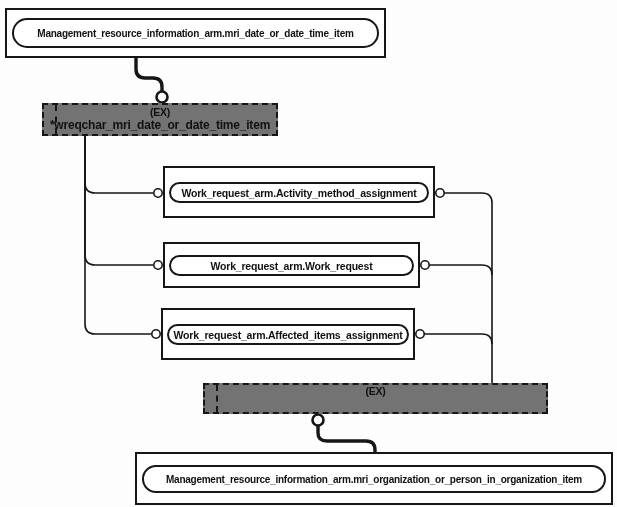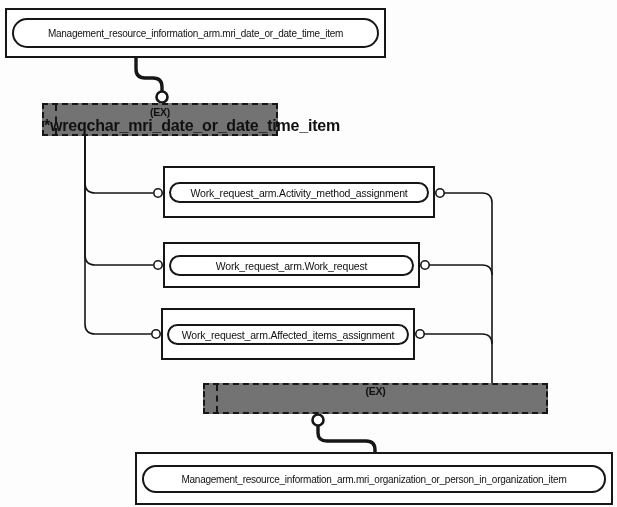--- a/index.html
+++ b/index.html
@@ -10,33 +10,33 @@
   }
   .layer{position:absolute;left:0;top:0;}
   .entity{
     position:absolute;border:2px solid #161616;background:#fff;box-sizing:border-box;
   }
   .pill{
     position:absolute;border:2px solid #161616;background:#fff;box-sizing:border-box;
     border-radius:18px;display:flex;align-items:center;justify-content:center;
   }
   .lbl{
-    font-weight:400;font-size:10.5px;letter-spacing:-0.2px;white-space:nowrap;
+    font-weight:700;font-size:10.5px;letter-spacing:-0.2px;white-space:nowrap;
   }
   .sm{font-size:10px;letter-spacing:-0.25px;}
   .select-box{
     position:absolute;border:2px dashed #161616;background:#737373;box-sizing:border-box;
     text-align:center;
   }
   .pageref{
     position:absolute;left:11px;top:0;bottom:0;width:0;
     border-left:2px dashed #161616;
   }
   .sel-tag{font-weight:700;font-size:10.5px;line-height:13px;margin-top:1px;letter-spacing:-0.2px;}
-  .sel-label{font-weight:700;font-size:16px;line-height:13px;letter-spacing:-0.2px;white-space:nowrap;}
+  .sel-label{font-weight:700;font-size:12px;line-height:13px;letter-spacing:-0.2px;white-space:nowrap;}
 </style>
 </head>
 <body>
 
 <div class="stage">
 
   <svg class="layer" width="617" height="507" viewBox="0 0 617 507">
 
     <path d="M136 58 V69 Q136 78 145 78 H153 Q162 78 162 87 V91" fill="none" stroke="#161616" stroke-width="3.4"></path>
     <circle cx="162" cy="97" r="5.5" fill="#fff" stroke="#161616" stroke-width="2.6"></circle>

